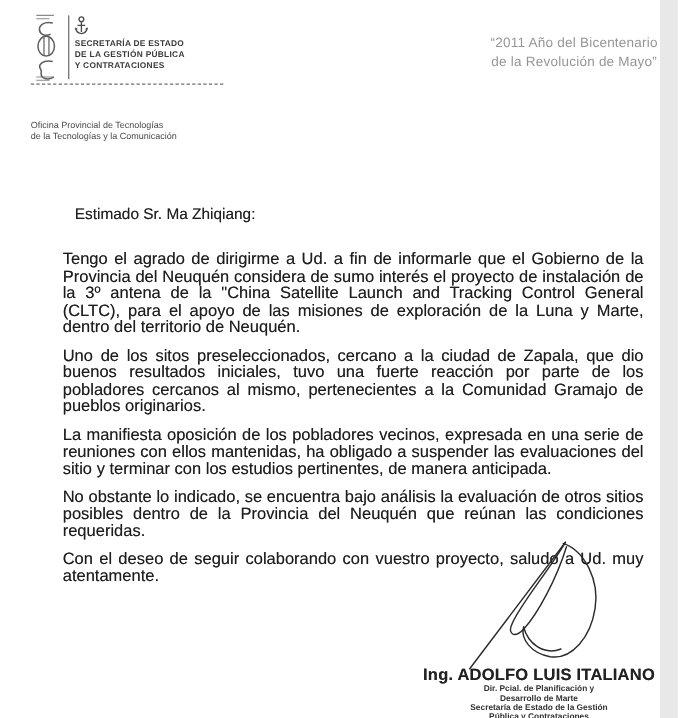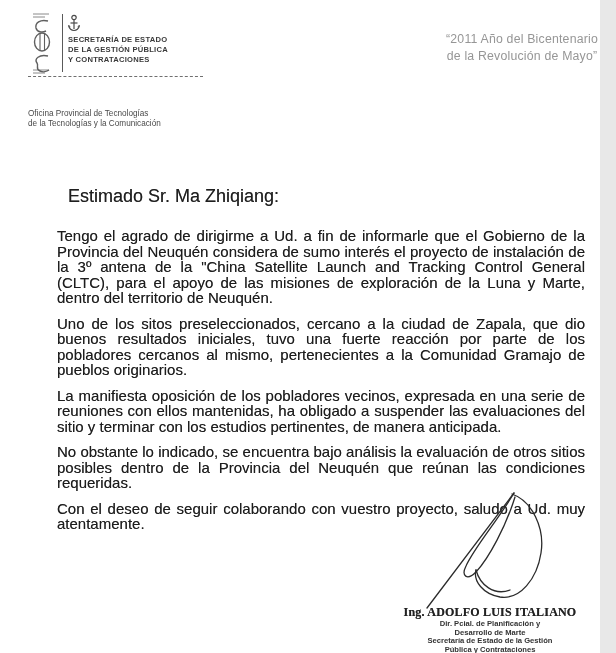--- a/index.html
+++ b/index.html
@@ -36,40 +36,39 @@
   }
   
   .date-line {
     position: absolute; right: 26px; top: 115px;
     font-size: 13.5px; color: #1c1c1c;
     text-shadow: 0 0 0.5px rgba(0,0,0,0.55);
   }
   
   .salutation {
     position: absolute; left: 68px; top: 186px;
-    font-size: 18px; text-shadow: 0 0 0.5px rgba(0,0,0,0.55);
+    font-size: 14px; text-shadow: 0 0 0.5px rgba(0,0,0,0.55);
   }
   .body-text {
     position: absolute; left: 57px; top: 228px; width: 528px;
     font-size: 15px; line-height: 15.5px;
     text-align: justify; text-align-last: left;
     color: #1d1d1d;
     text-shadow: 0 0 0.5px rgba(0,0,0,0.55);
   }
   .body-text p { margin-bottom: 10px; }
   
   .signature-scrawl { position: absolute; left: 424px; top: 486px; z-index: 3; }
   .signature-block {
     position: absolute; left: 375px; top: 605px; width: 230px;
     text-align: center; color: #222; z-index: 2;
   }
   .sig-name {
-    font-size: 12px; font-weight: 700; letter-spacing: 0.2px;
+    font-size: 15px; font-weight: 700; letter-spacing: 0.2px;
     text-shadow: 0 0 0.5px rgba(0,0,0,0.6);
-    font-family: Liberation Serif, serif;
   }
   .sig-title {
     font-size: 7.6px; font-weight: 700; line-height: 8.6px; color: #333;
   }
   svg { display: block; }
 </style>
 </head>
 <body>
 
 <div class="page">

